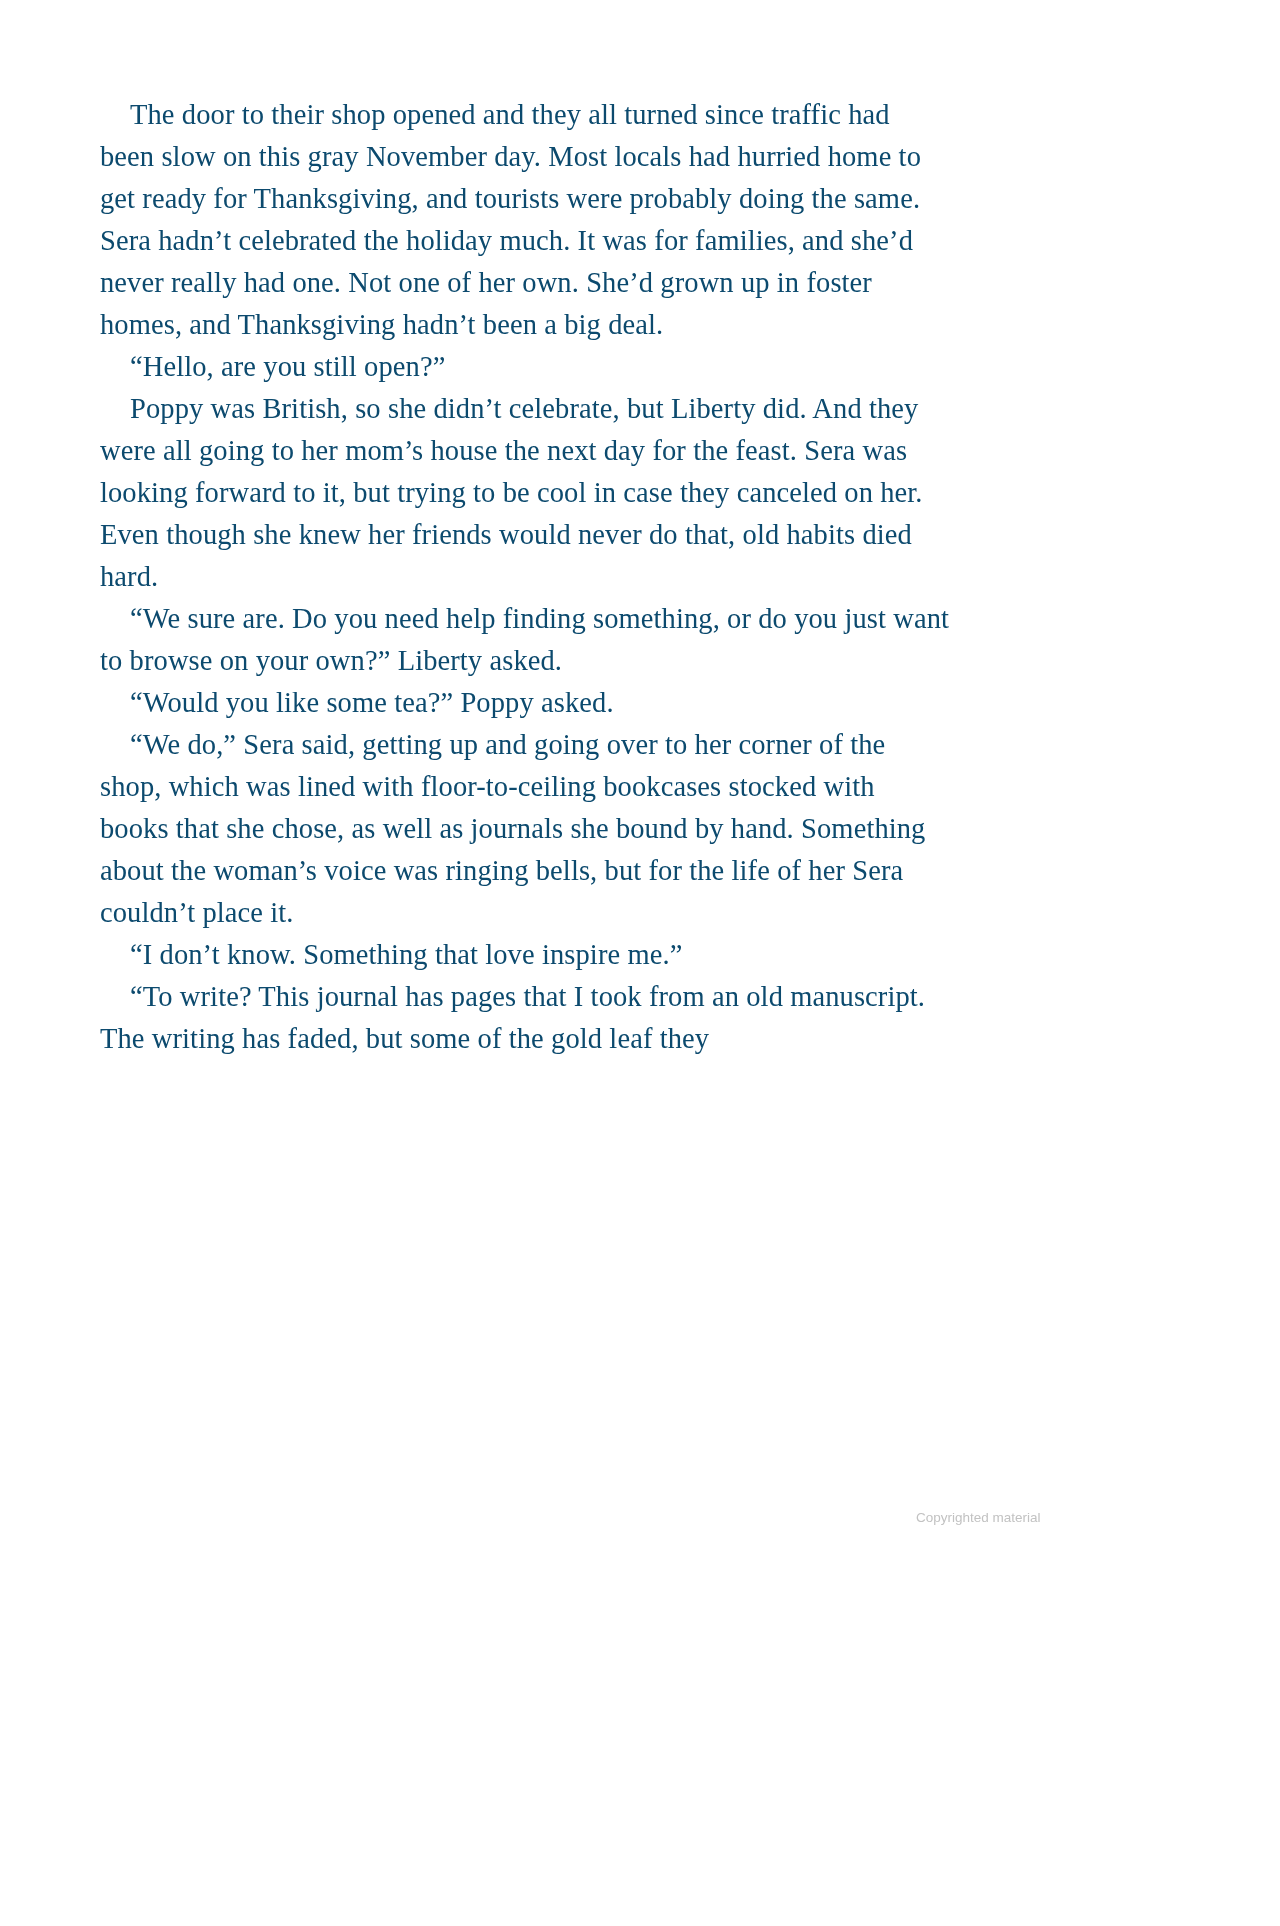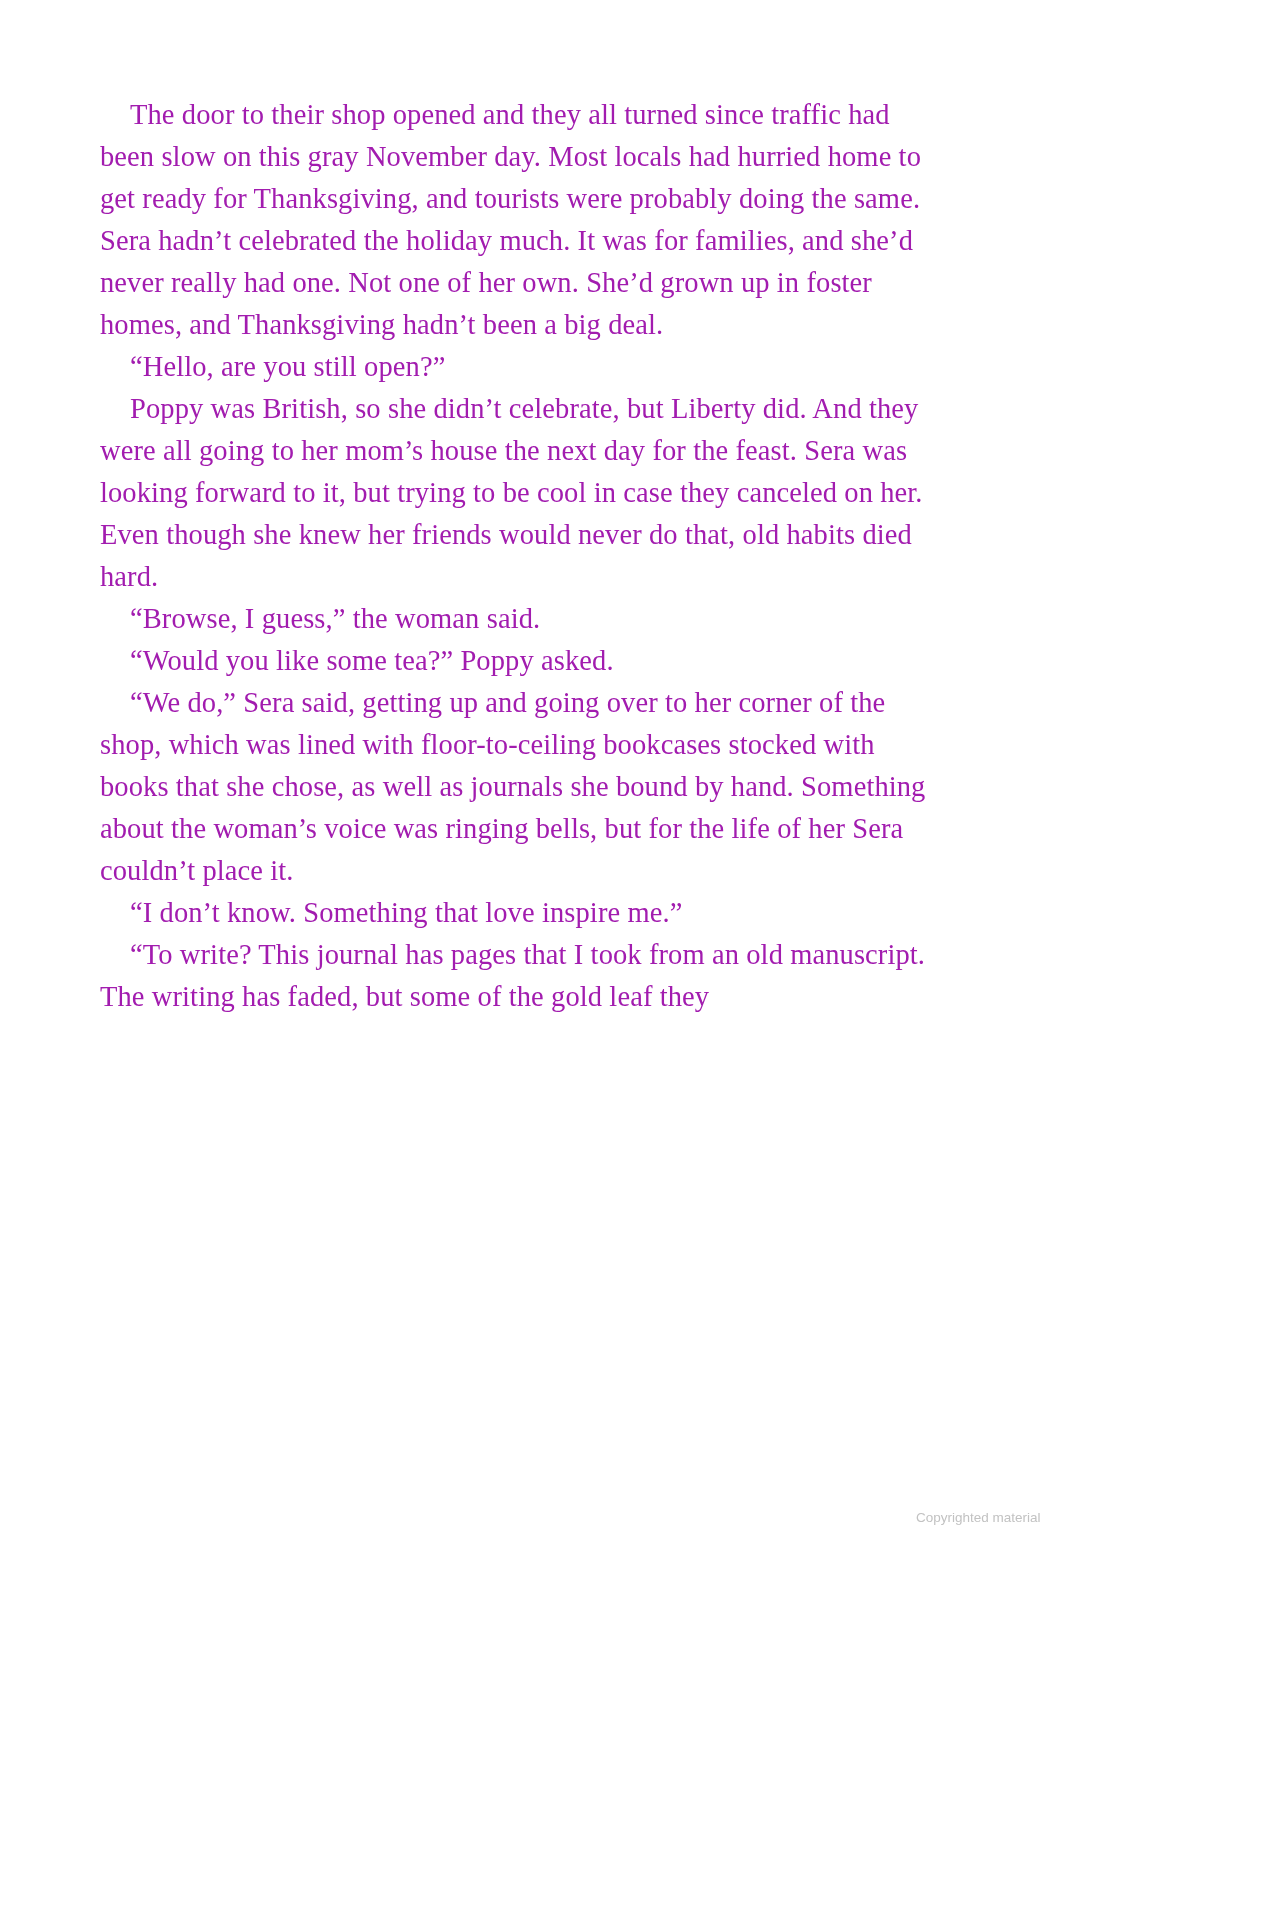--- a/index.html
+++ b/index.html
@@ -18,21 +18,21 @@
     .book-page {
       position: absolute;
       inset: 0;
       background: #ffffff;
     }
     .page-text {
       position: absolute;
       left: 100px;
       top: 94px;
       width: 850px;
-      color: #a21caf;
+      color: #0c4a6e;
       font-size: 28.5px;
       line-height: 42px;
       text-align: left;
       letter-spacing: 0.1px;
     }
     .page-text p {
       margin: 0;
       padding: 0;
       text-indent: 30px;
     }
@@ -47,21 +47,21 @@
     }
   </style>
 </head>
 <body>
 
 <div class="book-page">
   <div class="page-text">
     <p>The door to their shop opened and they all turned since traffic had been slow on this gray November day. Most locals had hurried home to get ready for Thanksgiving, and tourists were probably doing the same. Sera hadn’t celebrated the holiday much. It was for families, and she’d never really had one. Not one of her own. She’d grown up in foster homes, and Thanksgiving hadn’t been a big deal.</p>
     <p>“Hello, are you still open?”</p>
     <p>Poppy was British, so she didn’t celebrate, but Liberty did. And they were all going to her mom’s house the next day for the feast. Sera was looking forward to it, but trying to be cool in case they canceled on her. Even though she knew her friends would never do that, old habits died hard.</p>
-    <p>“Browse, I guess,” the woman said.</p>
+    <p>“We sure are. Do you need help finding something, or do you just want to browse on your own?” Liberty asked.</p>
     <p>“Would you like some tea?” Poppy asked.</p>
     <p>“We do,” Sera said, getting up and going over to her corner of the shop, which was lined with floor-to-ceiling bookcases stocked with books that she chose, as well as journals she bound by hand. Something about the woman’s voice was ringing bells, but for the life of her Sera couldn’t place it.</p>
     <p>“I don’t know. Something that love inspire me.”</p>
     <p>“To write? This journal has pages that I took from an old manuscript. The writing has faded, but some of the gold leaf they</p>
   </div>
 
   <div class="watermark">Copyrighted material</div>
 </div>
 
 </body></html>

